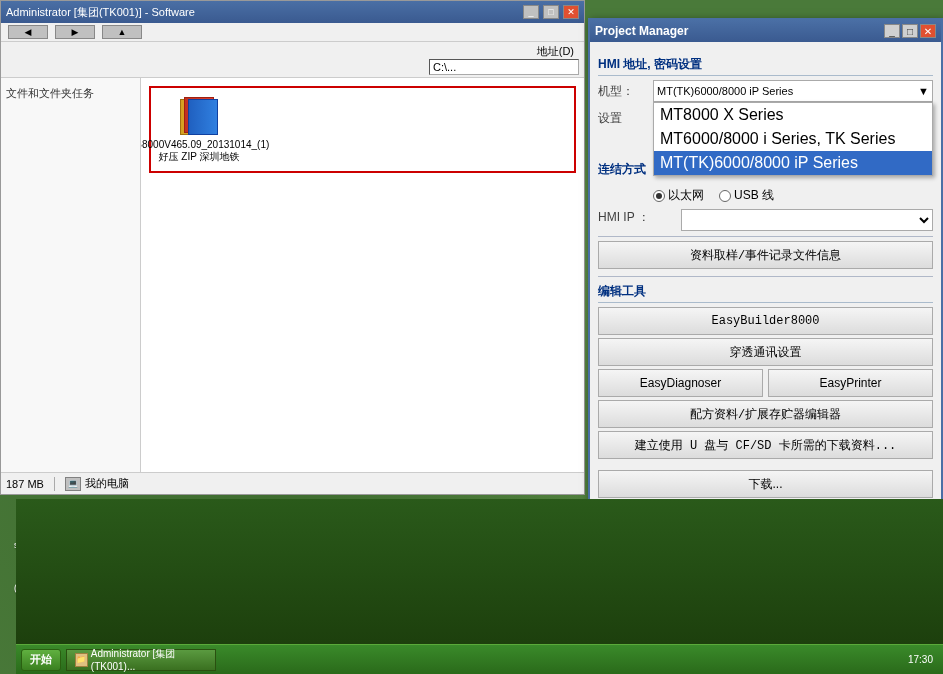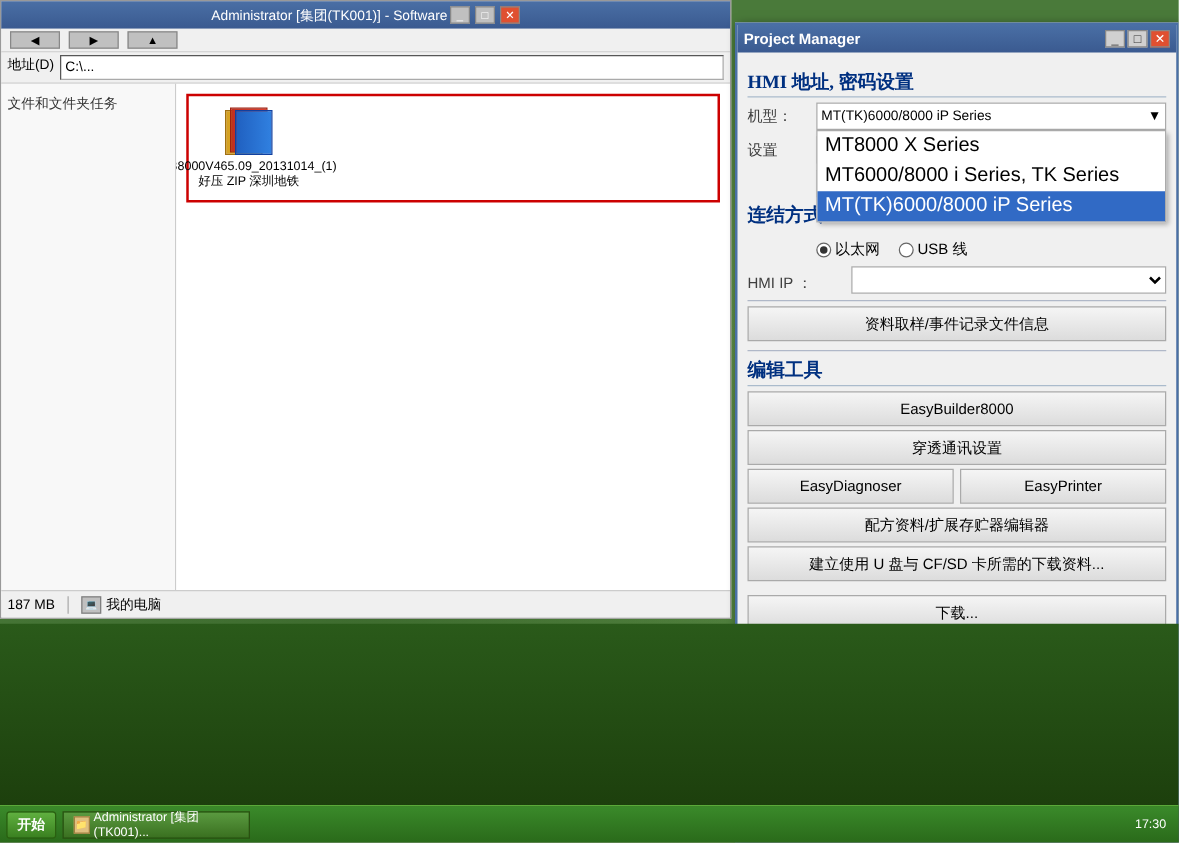--- a/index.html
+++ b/index.html
@@ -35,21 +35,21 @@
       border: 1px solid #999;
     }
 
     #explorer-titlebar {
       background: linear-gradient(to bottom, #4a6fa5, #3a5a90);
       color: white;
       padding: 3px 5px;
       font-size: 11px;
       display: flex;
       align-items: center;
-      justify-content: center;
+      justify-content: space-between;
       height: 22px;
     }
 
     .win-btn {
       width: 16px;
       height: 14px;
       background: #c0c0c0;
       border: 1px solid #888;
       font-size: 9px;
       cursor: pointer;
@@ -63,24 +63,25 @@
       background: #f0f0f0;
       border-bottom: 1px solid #ccc;
       padding: 2px 5px;
       display: flex;
       align-items: center;
       gap: 5px;
     }
 
     #explorer-addressbar {
       display: flex;
-      align-items: flex-start;
+      align-items: flex-end;
       padding: 2px 5px;
       background: #f0f0f0;
       border-bottom: 1px solid #ccc;
+      flex-direction: column;
     }
 
     #address-input {
       flex: 1;
       height: 20px;
       border: 1px inset #aaa;
       background: white;
       padding: 1px 3px;
       font-size: 11px;
     }
@@ -237,21 +238,21 @@
       font-size: 8px;
       display: flex;
       align-items: center;
       justify-content: center;
     }
 
     
     #taskbar {
       position: absolute;
       bottom: 0;
-      left: 0;
+      left: 16px;
       right: 0;
       height: 175px;
       background: linear-gradient(to bottom, #2a5a1a, #1a3a0a);
       display: flex;
       flex-direction: column;
       justify-content: flex-end;
     }
 
     #taskbar-bottom {
       height: 30px;
@@ -504,26 +505,25 @@
     .pm-btn.close { background: #e05030; color: white; }
     .pm-btn.max { background: #d0d0d0; }
     .pm-btn.min { background: #d0d0d0; }
 
     #pm-body {
       padding: 8px;
     }
 
     .pm-section-title {
       color: #003080;
-      font-size: 15px;
+      font-size: 12px;
       font-weight: bold;
       margin: 6px 0 4px 0;
       border-bottom: 1px solid #aabbcc;
       padding-bottom: 2px;
-      font-family: Liberation Serif, serif;
     }
 
     .pm-row {
       display: flex;
       align-items: center;
       margin-bottom: 5px;
     }
 
     .pm-label {
       width: 55px;
@@ -582,21 +582,21 @@
     }
 
     .pm-button-full {
       width: 100%;
       height: 28px;
       background: linear-gradient(to bottom, #f5f5f5, #dcdcdc);
       border: 1px solid #aaa;
       font-size: 12px;
       cursor: pointer;
       margin-bottom: 3px;
-      font-family: Liberation Sans, sans-serif;
+      font-family: Liberation Mono, monospace;
     }
 
     .pm-button-half-row {
       display: flex;
       gap: 5px;
       margin-bottom: 3px;
     }
 
     .pm-button-half {
       flex: 1;
@@ -656,21 +656,21 @@
     .radio-circle.checked::after {
       content: '';
       width: 6px;
       height: 6px;
       border-radius: 50%;
       background: #333;
     }
 
     .pm-hmi-ip-row {
       display: flex;
-      align-items: flex-end;
+      align-items: flex-start;
       margin-bottom: 5px;
       gap: 28px;
     }
 
     .pm-ip-select {
       flex: 1;
       height: 22px;
       border: 1px solid #aaa;
       background: white;
       font-size: 11px;

